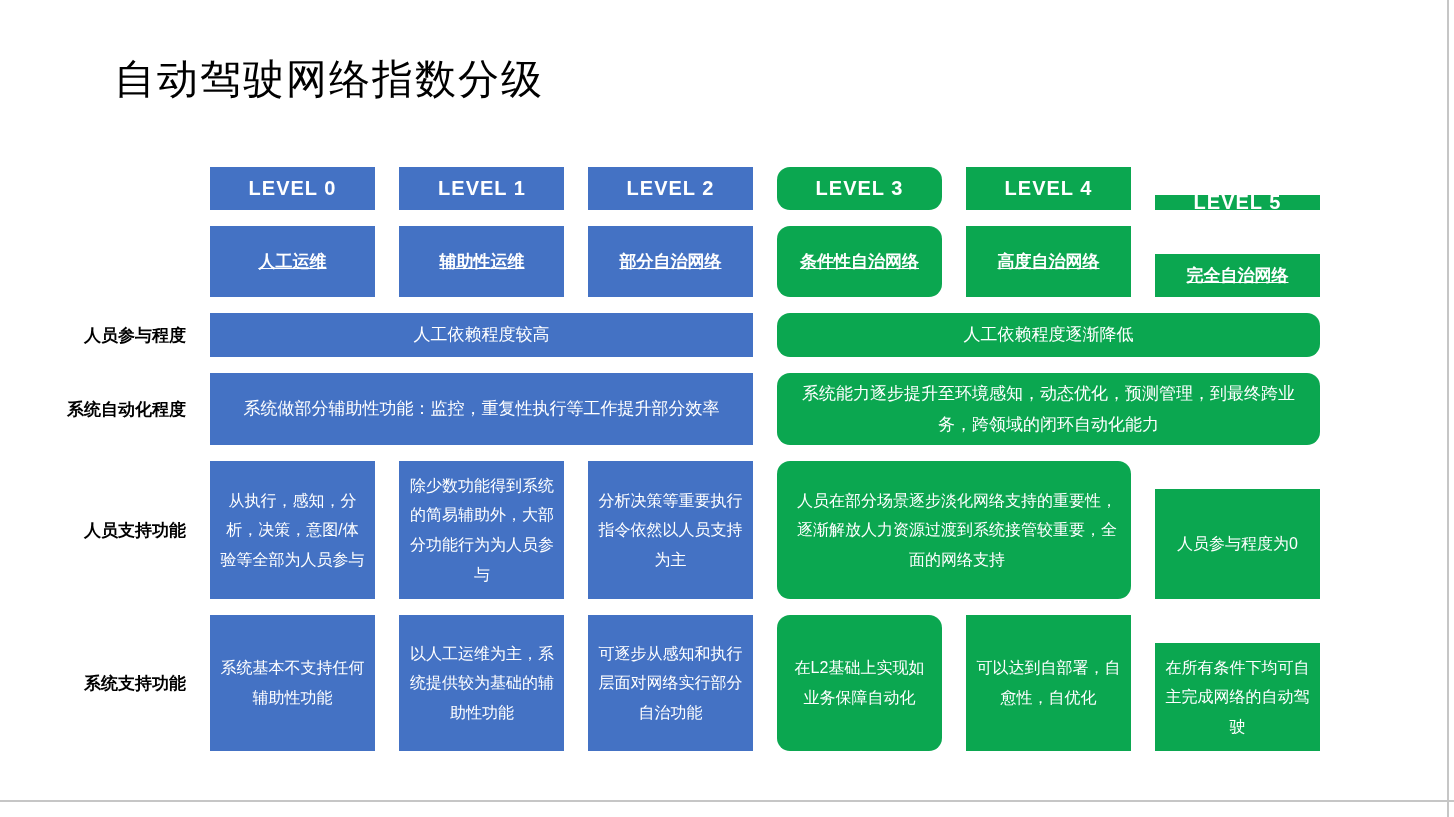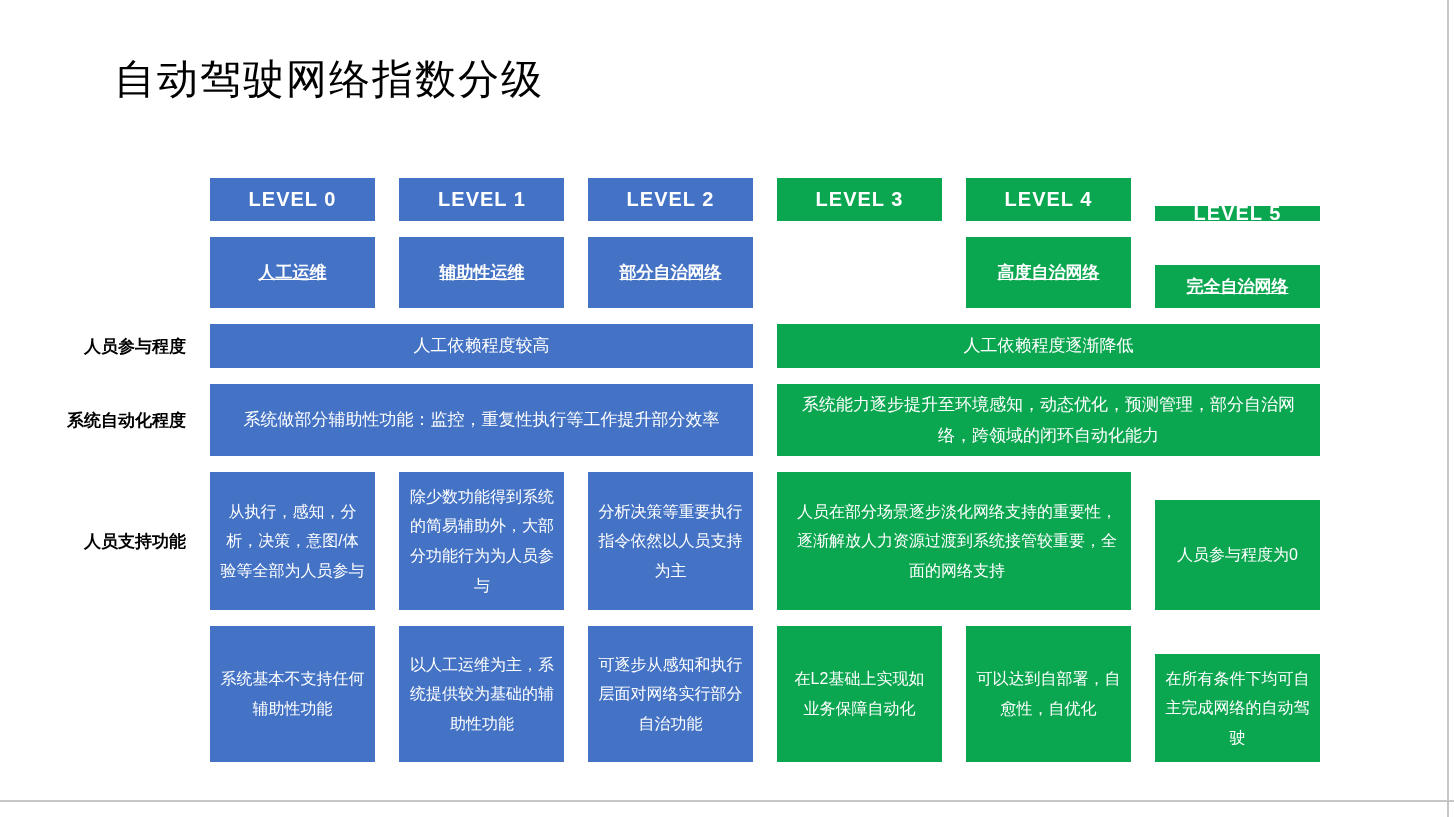--- a/index.html
+++ b/index.html
@@ -26,21 +26,21 @@
     position: absolute;
     left: 114px; top: 52px;
     font-size: 41px;
     font-weight: 300;
     letter-spacing: 2px;
     color: #000000;
     white-space: nowrap;
   }
   .matrix {
     position: absolute;
-    left: 0; top: 178px;
+    left: 0; top: 167px;
     display: grid;
     grid-template-columns: 186px repeat(6, 165px);
     grid-template-rows: 43px 71px 44px 72px 138px 136px;
     column-gap: 24px;
     row-gap: 16px;
   }
   .cell {
     color: #ffffff;
     display: flex;
     align-items: center;
@@ -78,21 +78,21 @@
     font-size: 17px;
     font-weight: bold;
     color: #000000;
     white-space: nowrap;
   }
   .span3 { grid-column-end: span 3; }
   .span2 { grid-column-end: span 2; padding-left: 16px; }
   .c2 { grid-column-start: 2; }
   .c3 { grid-column-start: 3; padding-left: 11px; }
   .c4 { grid-column-start: 4; }
-  .c5 { grid-column-start: 5; }
+  .c5 { grid-column-start: 5; border-radius: 13px; }
   .c6 { grid-column-start: 6; }
   .c7 { grid-column-start: 7; margin-top: 28px; }
 </style>
 </head>
 <body>
 
 <div class="slide">
 
   <div class="title">自动驾驶网络指数分级</div>
 
@@ -101,38 +101,40 @@
     <div class="cell hdr blue c2">LEVEL 0</div>
     <div class="cell hdr blue c3">LEVEL 1</div>
     <div class="cell hdr blue c4">LEVEL 2</div>
     <div class="cell hdr green c5">LEVEL 3</div>
     <div class="cell hdr green c6">LEVEL 4</div>
     <div class="cell hdr green c7">LEVEL 5</div>
 
     <div class="cell lname blue c2">人工运维</div>
     <div class="cell lname blue c3">辅助性运维</div>
     <div class="cell lname blue c4">部分自治网络</div>
+    <div class="cell lname green c5">条件性自治网络</div>
     <div class="cell lname green c6">高度自治网络</div>
     <div class="cell lname green c7">完全自治网络</div>
 
     <div class="row-label">人员参与程度</div>
     <div class="cell bar blue c2 span3">人工依赖程度较高</div>
     <div class="cell bar green c5 span3">人工依赖程度逐渐降低</div>
 
     <div class="row-label">系统自动化程度</div>
     <div class="cell bar blue c2 span3">系统做部分辅助性功能：监控，重复性执行等工作提升部分效率</div>
-    <div class="cell bar green c5 span3">系统能力逐步提升至环境感知，动态优化，预测管理，部分自治网络，跨领域的闭环自动化能力</div>
+    <div class="cell bar green c5 span3">系统能力逐步提升至环境感知，动态优化，预测管理，到最终跨业务，跨领域的闭环自动化能力</div>
 
     <div class="row-label">人员支持功能</div>
     <div class="cell body-cell blue c2">从执行，感知，分析，决策，意图/体验等全部为人员参与</div>
     <div class="cell body-cell blue c3">除少数功能得到系统的简易辅助外，大部分功能行为为人员参与</div>
     <div class="cell body-cell blue c4">分析决策等重要执行指令依然以人员支持为主</div>
     <div class="cell body-cell green c5 span2">人员在部分场景逐步淡化网络支持的重要性，逐渐解放人力资源过渡到系统接管较重要，全面的网络支持</div>
     <div class="cell body-cell green c7">人员参与程度为0</div>
 
+    <div class="row-label">系统支持功能</div>
     <div class="cell body-cell blue c2">系统基本不支持任何辅助性功能</div>
     <div class="cell body-cell blue c3">以人工运维为主，系统提供较为基础的辅助性功能</div>
     <div class="cell body-cell blue c4">可逐步从感知和执行层面对网络实行部分自治功能</div>
     <div class="cell body-cell green c5">在L2基础上实现如业务保障自动化</div>
     <div class="cell body-cell green c6">可以达到自部署，自愈性，自优化</div>
     <div class="cell body-cell green c7">在所有条件下均可自主完成网络的自动驾驶</div>
 
   </div>
 
   <div class="edge-bottom"></div>

